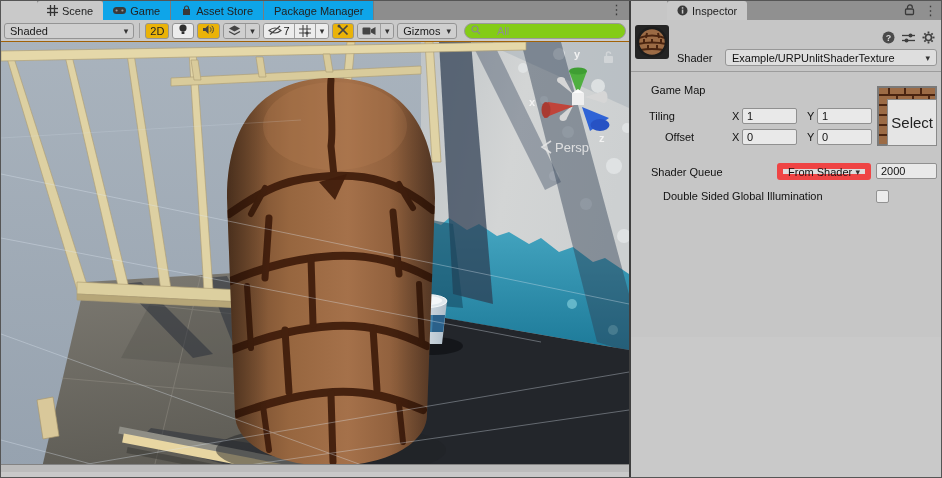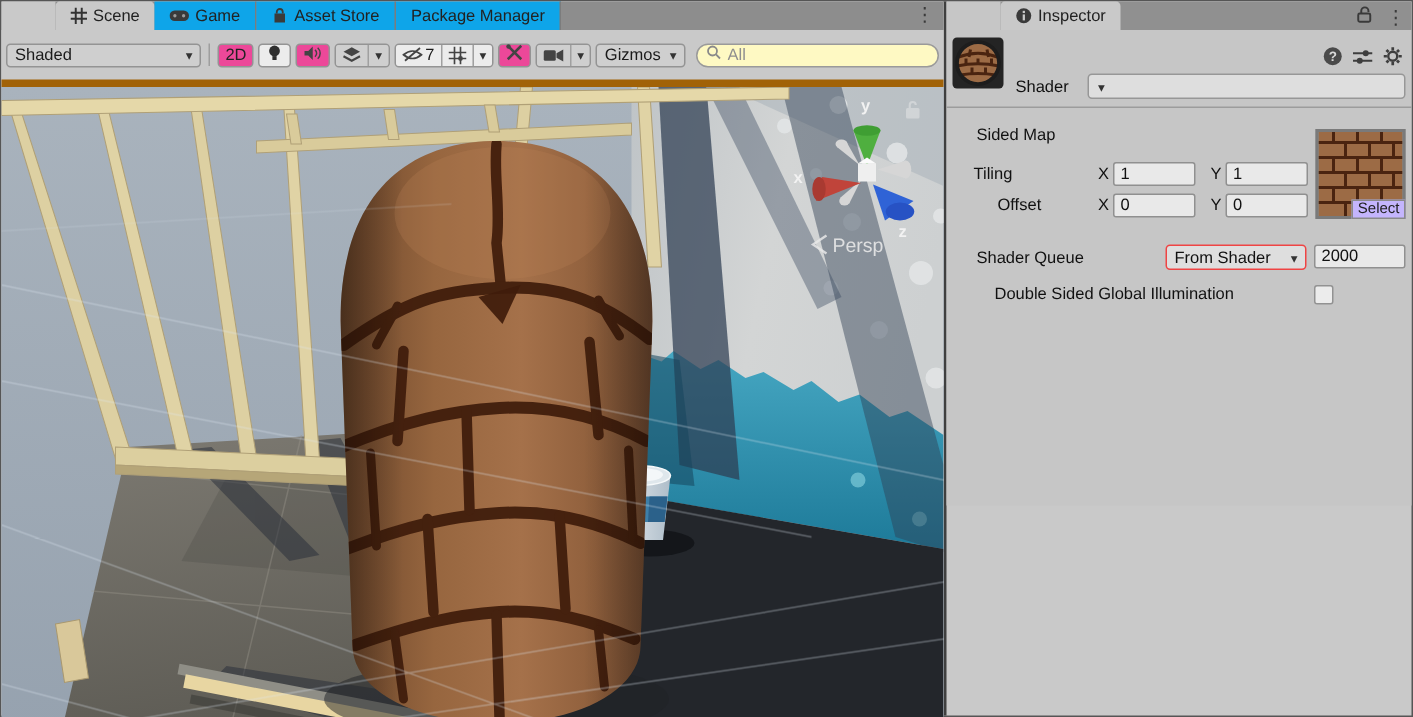--- a/index.html
+++ b/index.html
@@ -9,35 +9,35 @@
 
   
   #scene-panel { position:relative; width:628px; height:476px; background:#c9c9c9; }
   .tabbar { position:relative; height:19px; background:#8d8d8d; display:flex; align-items:flex-end;margin-left:36px; }
   .tab { height:19px; display:flex; align-items:center; gap:4px; padding:0 10px; color:#222;
          background:#0ea5e9; border-right:1px solid #7c7c7c; cursor:default; }
   .tab.active { background:#c9c9c9; border-top-left-radius:3px; border-top-right-radius:3px; border-right:none; }
   .tab .ticon { display:inline-flex; }
   .menu-dots { position:absolute; right:6px; top:1px; color:#3a3a3a; font-size:13px; letter-spacing:0; cursor:default; }
 
-  .toolbar { height:38px; background:#c9c9c9; border-bottom:5px solid #a16207; display:flex; align-items:center; padding:0 3px; gap:3px; }
+  .toolbar { height:22px; background:#c9c9c9; border-bottom:1px solid #a16207; display:flex; align-items:center; padding:0 3px; gap:3px; }
   .tbtn { height:16px; min-width:22px; display:flex; align-items:center; justify-content:center; gap:2px;
-          background:#ec4899; border:1px solid #949494; border-radius:3px; padding:0 4px; color:#222; }
+          background:#eab308; border:1px solid #949494; border-radius:3px; padding:0 4px; color:#222; }
   .tbtn.on { background:#ececec; }
   .tgroup { display:flex; height:16px; border:1px solid #949494; border-radius:3px; overflow:hidden; }
   .tgroup .seg { display:flex; align-items:center; justify-content:center; padding:0 4px; background:#cfcfcf; }
   .tgroup .seg + .seg { border-left:1px solid #a0a0a0; }
   .tgroup.on .seg { background:#ececec; }
   .tdrop { height:16px; display:flex; align-items:center; justify-content:space-between;
            background:#cfcfcf; border:1px solid #949494; border-radius:3px; padding:0 5px; gap:6px; }
   .tdrop.wide { width:131px; }
   .arrow { font-size:9px; color:#333; }
   .vsep { width:1px; height:15px; background:#9e9e9e; margin:0 2px; }
-  .searchbox { flex:0 0 auto; width:162px; height:16px; margin-left:4px; background:#fef9c3; border:1px solid #9a9a9a;
-               border-radius:8px; display:flex; align-items:center; padding:0 6px; gap:4px; }
+  .searchbox { flex:0 0 auto; width:162px; height:16px; margin-left:4px; background:#84cc16; border:1px solid #9a9a9a;
+               border-radius:8px; display:flex; align-items:center; padding:0 6px; gap:16px; }
   .searchbox input { border:none; outline:none; background:transparent; width:120px; font-size:11px; color:#444;
                      font-family:"Liberation Sans",sans-serif; }
   .searchbox input::placeholder { color:#8f8f8f; }
 
   #viewport { position:relative; width:628px; height:430px; background:#9aa6b2; }
   #viewport svg { display:block; }
   .bottom-strip { position:absolute; left:0; bottom:0; width:628px; height:8px; background:#bcbcbc; border-top:1px solid #838383; }
 
   
   #divider { width:2px; height:476px; background:#3f3f3f; }
@@ -55,23 +55,23 @@
   .shader-drop { position:absolute; left:94px; top:29px; width:212px; height:17px; background:#dedede; border:1px solid #979797;
                  border-radius:3px; display:flex; align-items:center; justify-content:space-between; padding:0 6px; color:#111; }
   .hsep { position:absolute; left:0; top:51px; width:310px; height:1px; background:#9c9c9c; }
 
   .lbl { position:absolute; color:#111; }
   .nfield { position:absolute; height:16px; background:#e9e9e9; border:1px solid #909090; border-radius:2px; }
   .nfield input { width:100%; height:100%; border:none; outline:none; background:transparent; padding:0 4px;
                   font-size:11px; color:#111; font-family:"Liberation Sans",sans-serif; }
   .axis-lbl { position:absolute; color:#111; }
   .tex-thumb { position:absolute; left:246px; top:66px; width:60px; height:60px; background:#8a8a8a; border:2px solid #7a7a7a; }
-  .select-btn { position:absolute; right:-2px; bottom:-2px; background:#c4b5fd; border:1px solid #8a8a8a; font-size:10px;
-                padding:0 3px; line-height:11px; color:#222; }
-  .rq-drop { position:absolute; left:146px; top:143px; width:94px; height:17px; background:#dedede; border:1px solid #ef4444;
+  .select-btn { position:absolute; right:-2px; bottom:-2px; background:#e5e5e5; border:1px solid #8a8a8a; font-size:15px;
+                padding:17px 3px; line-height:11px; color:#222; }
+  .rq-drop { position:absolute; left:146px; top:143px; width:94px; height:17px; background:#dedede; border:6px solid #ef4444;
              border-radius:3px; display:flex; align-items:center; justify-content:space-between; padding:0 5px; color:#111; }
   .rq-field { left:245px; top:143px; width:61px; }
   .checkbox { position:absolute; left:245px; top:170px; width:13px; height:13px; background:#ececec; border:1px solid #929292; border-radius:2px; }
 
   svg text { font-family:"Liberation Sans", sans-serif; }
 </style>
 </head>
 <body>
 
 <div id="window">
@@ -482,26 +482,27 @@
                 <line x1="2.3" y1="2.3" x2="3.7" y2="3.7"></line>
                   <line x1="9.3" y1="9.3" x2="10.7" y2="10.7"></line>
                 <line x1="10.7" y1="2.3" x2="9.3" y2="3.7"></line>
                   <line x1="2.3" y1="10.7" x2="3.7" y2="9.3"></line>
                 </g>
               </svg>
           </span>
         </div>
         <div class="shader-label">Shader</div>
         <div class="shader-drop">
+          <span>Example/URPUnlitShaderTexture</span>
           <span class="arrow">▾</span>
         </div>
       </div>
       <div class="hsep"></div>
 
-      <div class="lbl" style="left:20px; top:64px;">Sided Map</div>
+      <div class="lbl" style="left:20px; top:64px;">Game Map</div>
       <div class="tex-thumb">
         <svg width="56" height="56">
             <rect width="56" height="56" fill="#9c6b45"></rect>
           <g stroke="#4a2410" stroke-width="2">
             <line x1="0" y1="7" x2="56" y2="7"></line>
               <line x1="0" y1="17" x2="56" y2="17"></line>
               <line x1="0" y1="27" x2="56" y2="27"></line>
             <line x1="0" y1="37" x2="56" y2="37"></line>
               <line x1="0" y1="47" x2="56" y2="47"></line>
             <line x1="10" y1="0" x2="10" y2="7"></line>

